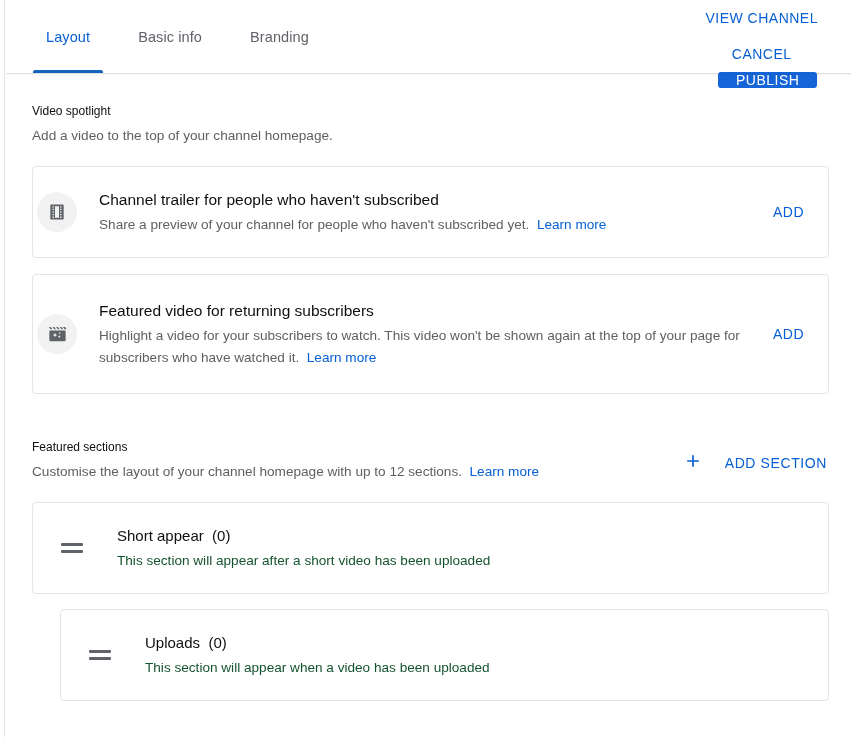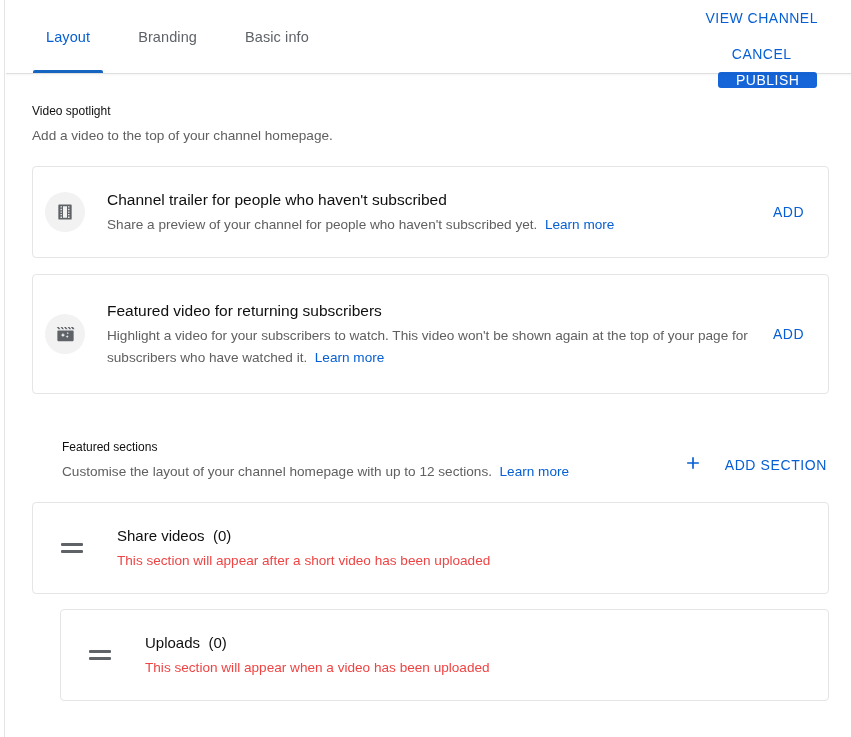--- a/index.html
+++ b/index.html
@@ -160,21 +160,21 @@
     cursor: pointer;
   }
 
   
   .card {
     border: 1px solid #e5e5e5;
     border-radius: 4px;
     background: #ffffff;
     display: flex;
     align-items: center;
-    padding: 0 20px 0 12px;
+    padding: 0 20px 0 4px;
   }
   #card-trailer { margin-top: 20px; height: 92px; }
   #card-featured { margin-top: 16px; height: 120px; }
 
   .avatar-circle {
     flex: 0 0 auto;
     width: 40px;
     height: 40px;
     border-radius: 50%;
     background: #f2f2f2;
@@ -208,23 +208,22 @@
     font-weight: 500;
     letter-spacing: 0.5px;
     color: #065fd4;
     cursor: pointer;
     padding: 8px 4px;
   }
 
   
   .featured-head {
     display: flex;
-    align-items: flex-end;
+    align-items: flex-start;
     margin-top: 42px;
-    margin-left: 30px;
   }
   .featured-head-text { flex: 1 1 auto; }
   .add-section-btn {
     flex: 0 0 auto;
     display: flex;
     align-items: center;
     gap: 22px;
     background: none;
     border: none;
     font-family: inherit;
@@ -272,45 +271,45 @@
 
   .row-title {
     font-size: 15px;
     color: #0f0f0f;
     line-height: 21px;
   }
   .row-title .name { font-weight: 500; }
   .row-title .count { font-weight: 400; color: #0f0f0f; }
   .row-desc {
     font-size: 13.6px;
-    color: #ef4444;
+    color: #14532d;
     line-height: 21px;
     margin-top: 4px;
   }
 </style>
 </head>
 <body>
 
 <div id="page">
 
   <div class="left-rail"></div>
 
   <div class="content-area">
 
     <div class="header">
 
       <div class="tabs">
         <button class="tab active">
           <span>Layout</span>
         </button>
         <button class="tab">
-          <span>Branding</span>
+          <span>Basic info</span>
         </button>
         <button class="tab">
-          <span>Basic info</span>
+          <span>Branding</span>
         </button>
       </div>
 
       <div class="header-actions">
         <button class="text-action">VIEW CHANNEL</button>
         <button class="text-action">CANCEL</button>
         <button class="publish-btn">PUBLISH</button>
       </div>
 
     </div>
@@ -374,21 +373,21 @@
         </button>
       </div>
 
       <div class="section-row" id="row-short">
         <div class="drag-handle">
           <span></span>
             <span></span>
         </div>
         <div>
           <div class="row-title">
-            <span class="name">Share videos</span>
+            <span class="name">Short appear</span>
             <span>&nbsp;</span><span class="count">(0)</span>
           </div>
           <div class="row-desc">This section will appear after a short video has been uploaded</div>
         </div>
       </div>
 
       <div class="section-row" id="row-uploads">
         <div class="drag-handle">
           <span></span>
             <span></span>

